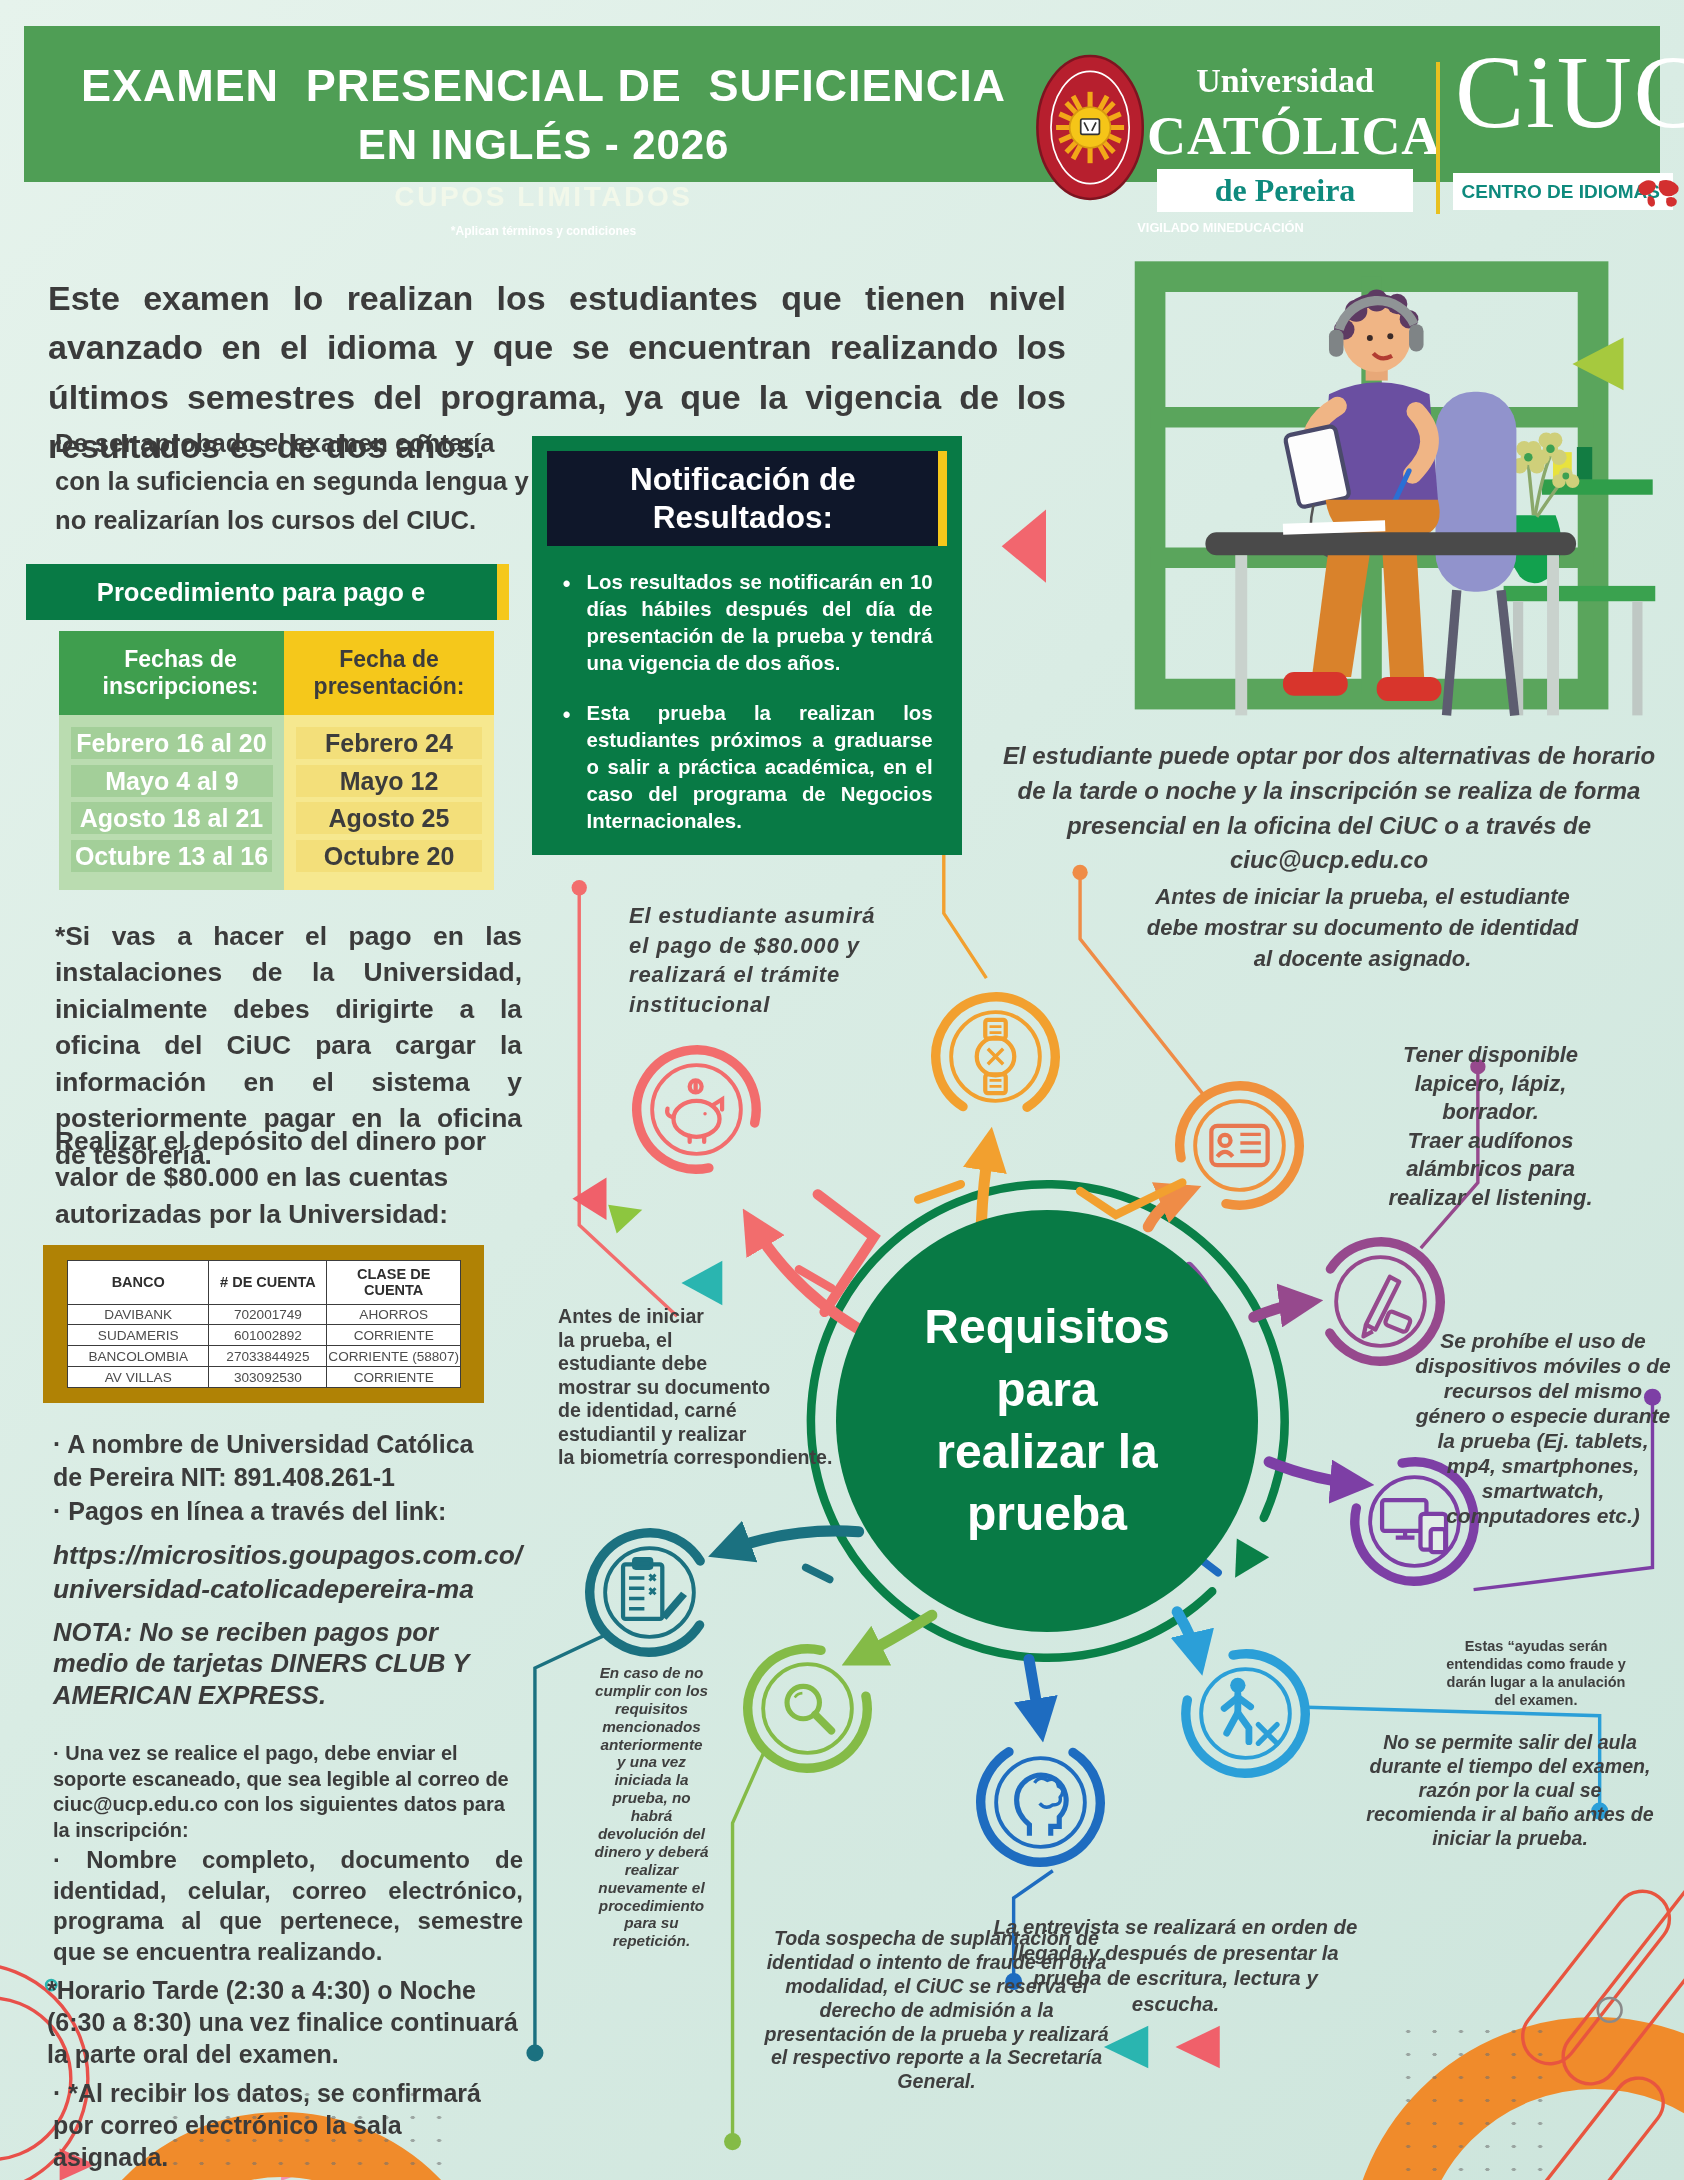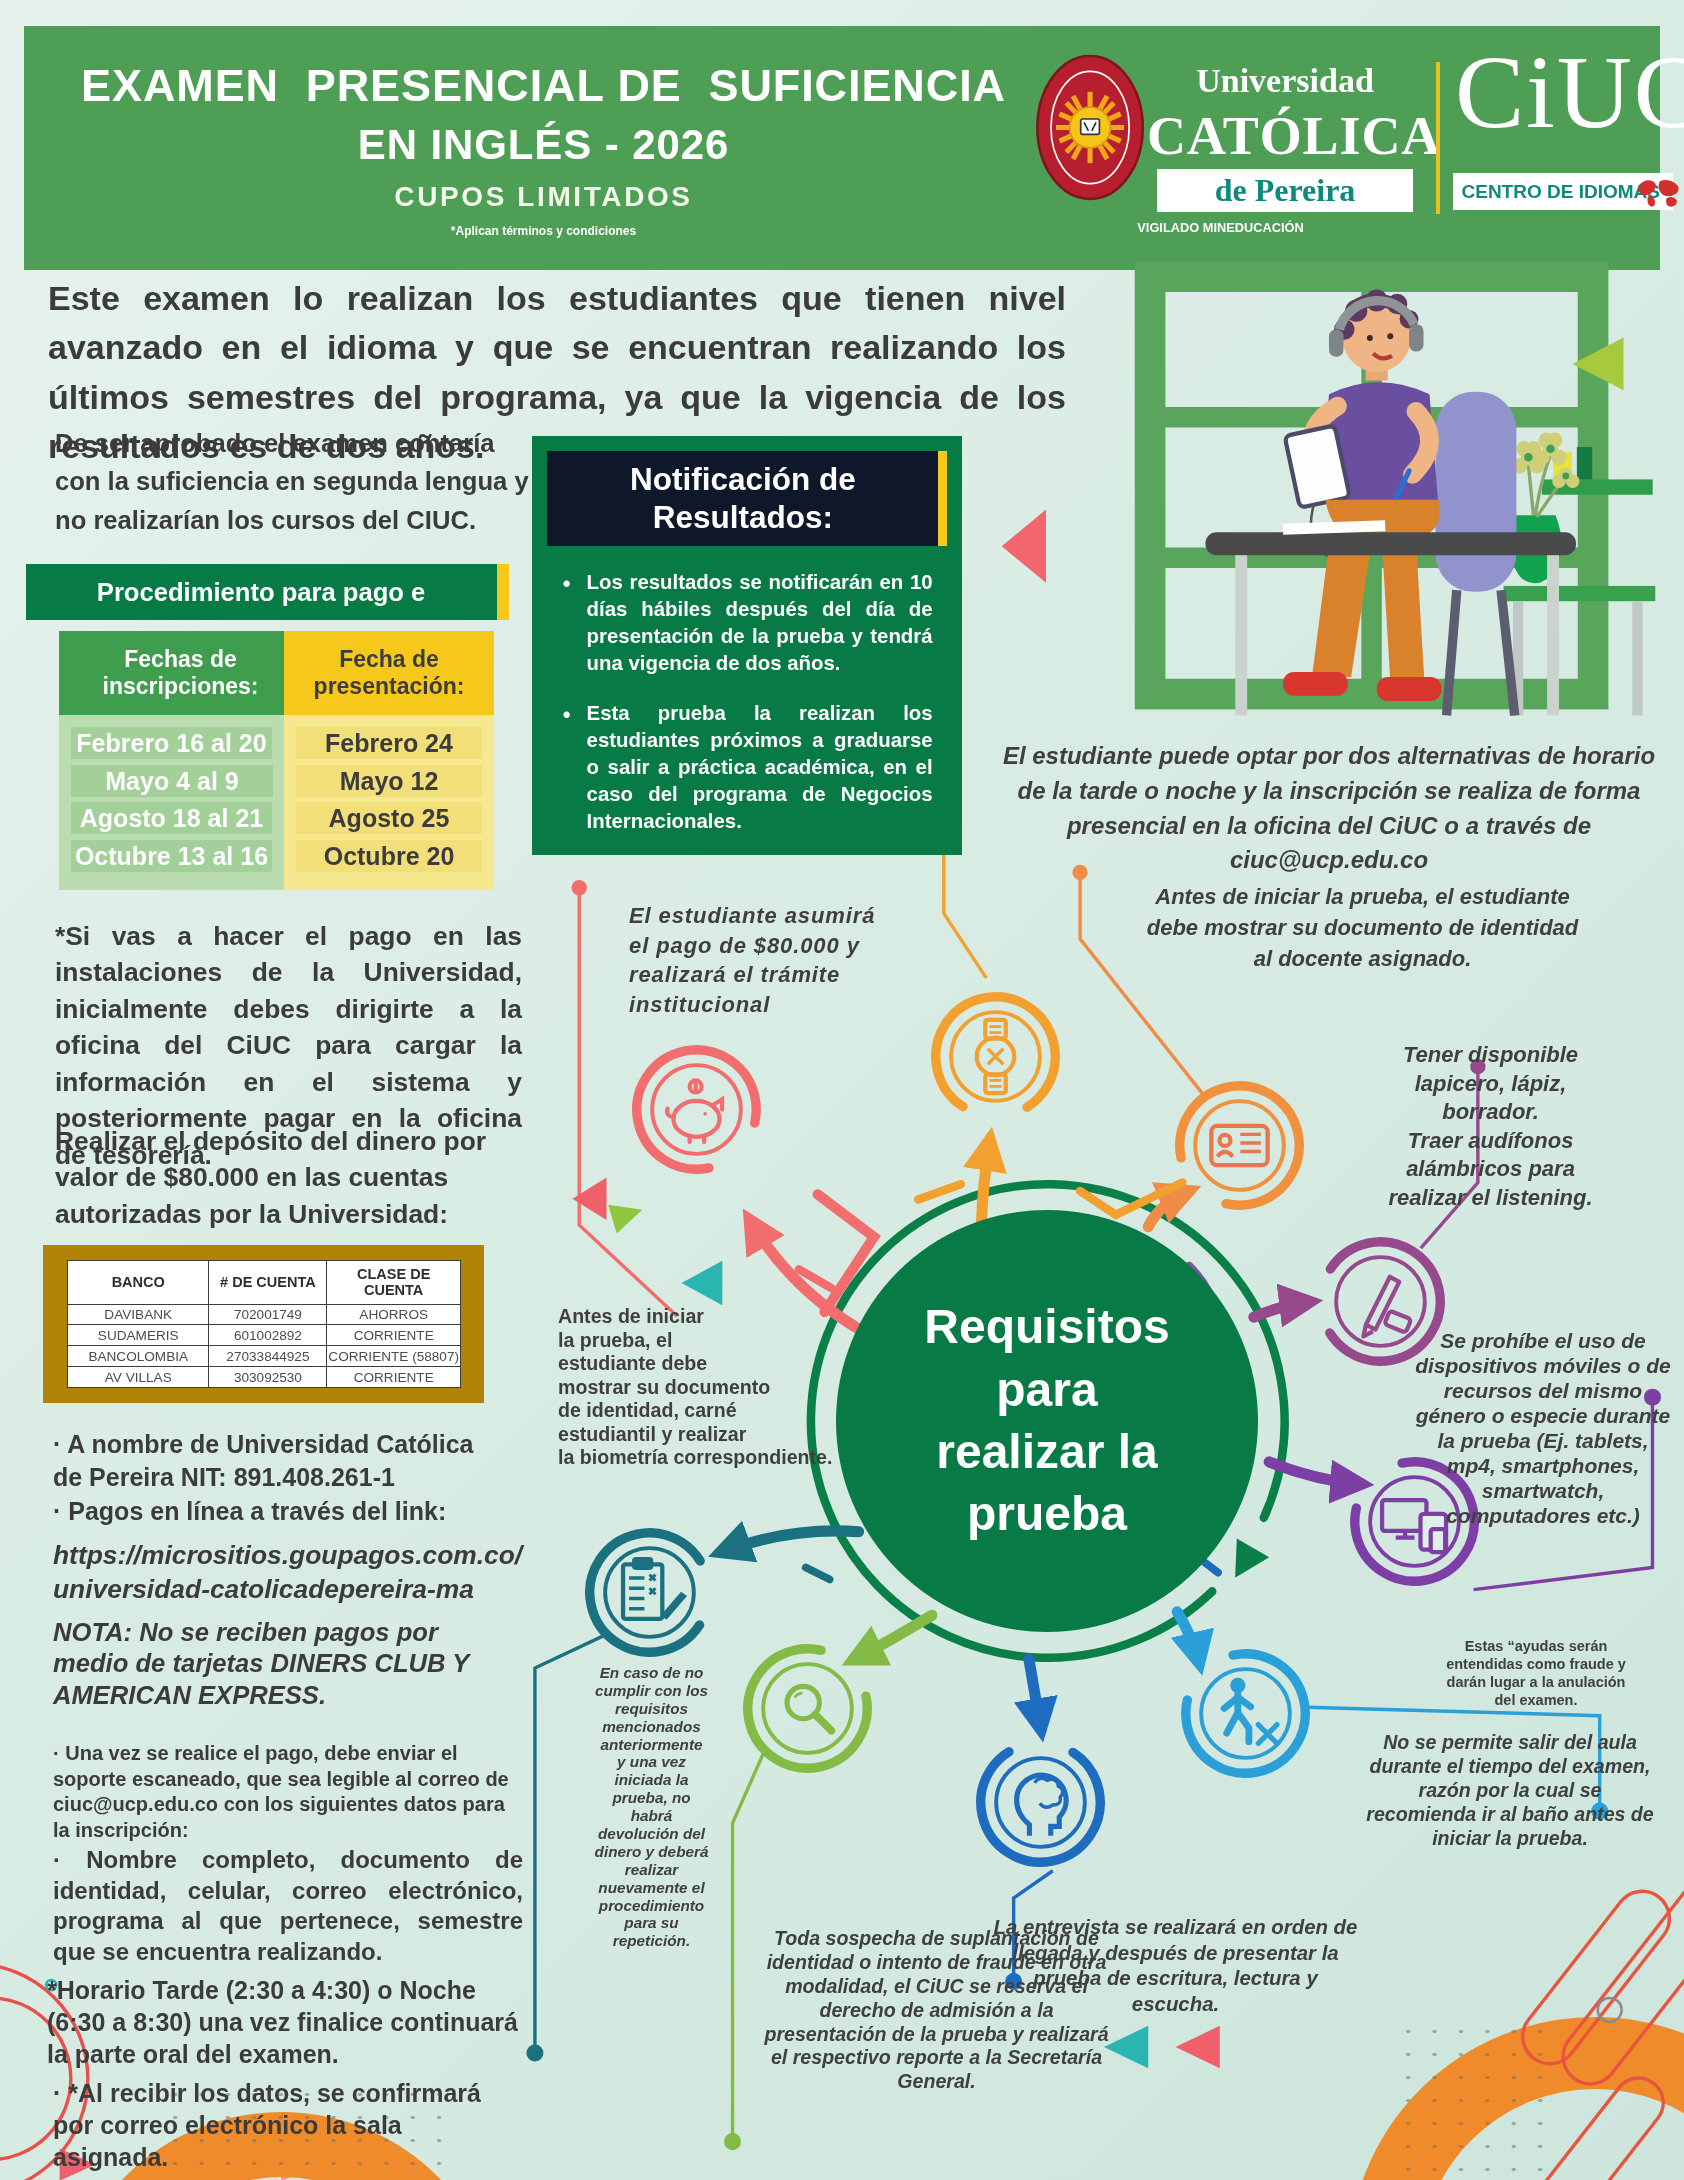--- a/index.html
+++ b/index.html
@@ -41,21 +41,21 @@
   svg{overflow:visible;}
   .dots{background-image:radial-gradient(rgba(110,110,110,.55) 1.9px,transparent 2.3px);
     background-size:26.4px 23px;z-index:2;}
   .arc{border-radius:50%;box-sizing:border-box;background:transparent;z-index:1;}
 </style>
 </head>
 <body>
 
 <div class="poster">
 
-  <div class="abs banner" style="left:24px;top:25.6px;width:1636px;height:244px;">
+  <div class="abs banner" style="left:24px;top:25.6px;width:1636px;height:156px;">
     <div class="abs hdr-title ctr" style="left:34px;top:34px;width:971px;font-size:45px;white-space:pre-wrap;">EXAMEN  PRESENCIAL DE  SUFICIENCIA</div>
     <div class="abs hdr-title ctr" style="left:34px;top:95px;width:971px;font-size:42px;">EN INGLÉS - 2026</div>
     <div class="abs ctr b" style="left:34px;top:155px;width:971px;font-size:28px;letter-spacing:2.6px;color:#f2f8ea;">CUPOS LIMITADOS</div>
     <div class="abs ctr" style="left:34px;top:198px;width:971px;font-size:12px;color:#ffffff;font-weight:bold;">*Aplican términos y condiciones</div>
 
     <svg class="abs" style="left:1009px;top:25.6px;" width="115" height="153" viewBox="0 0 135 180">
       <ellipse cx="67" cy="90" rx="62" ry="84" fill="#b71f2e" stroke="#7d1420" stroke-width="3"></ellipse>
       <ellipse cx="67" cy="90" rx="46" ry="66" fill="none" stroke="#ffffff" stroke-width="2"></ellipse>
       <g stroke="#f2a818" stroke-width="6">
         <line x1="67" y1="48" x2="67" y2="132"></line>

